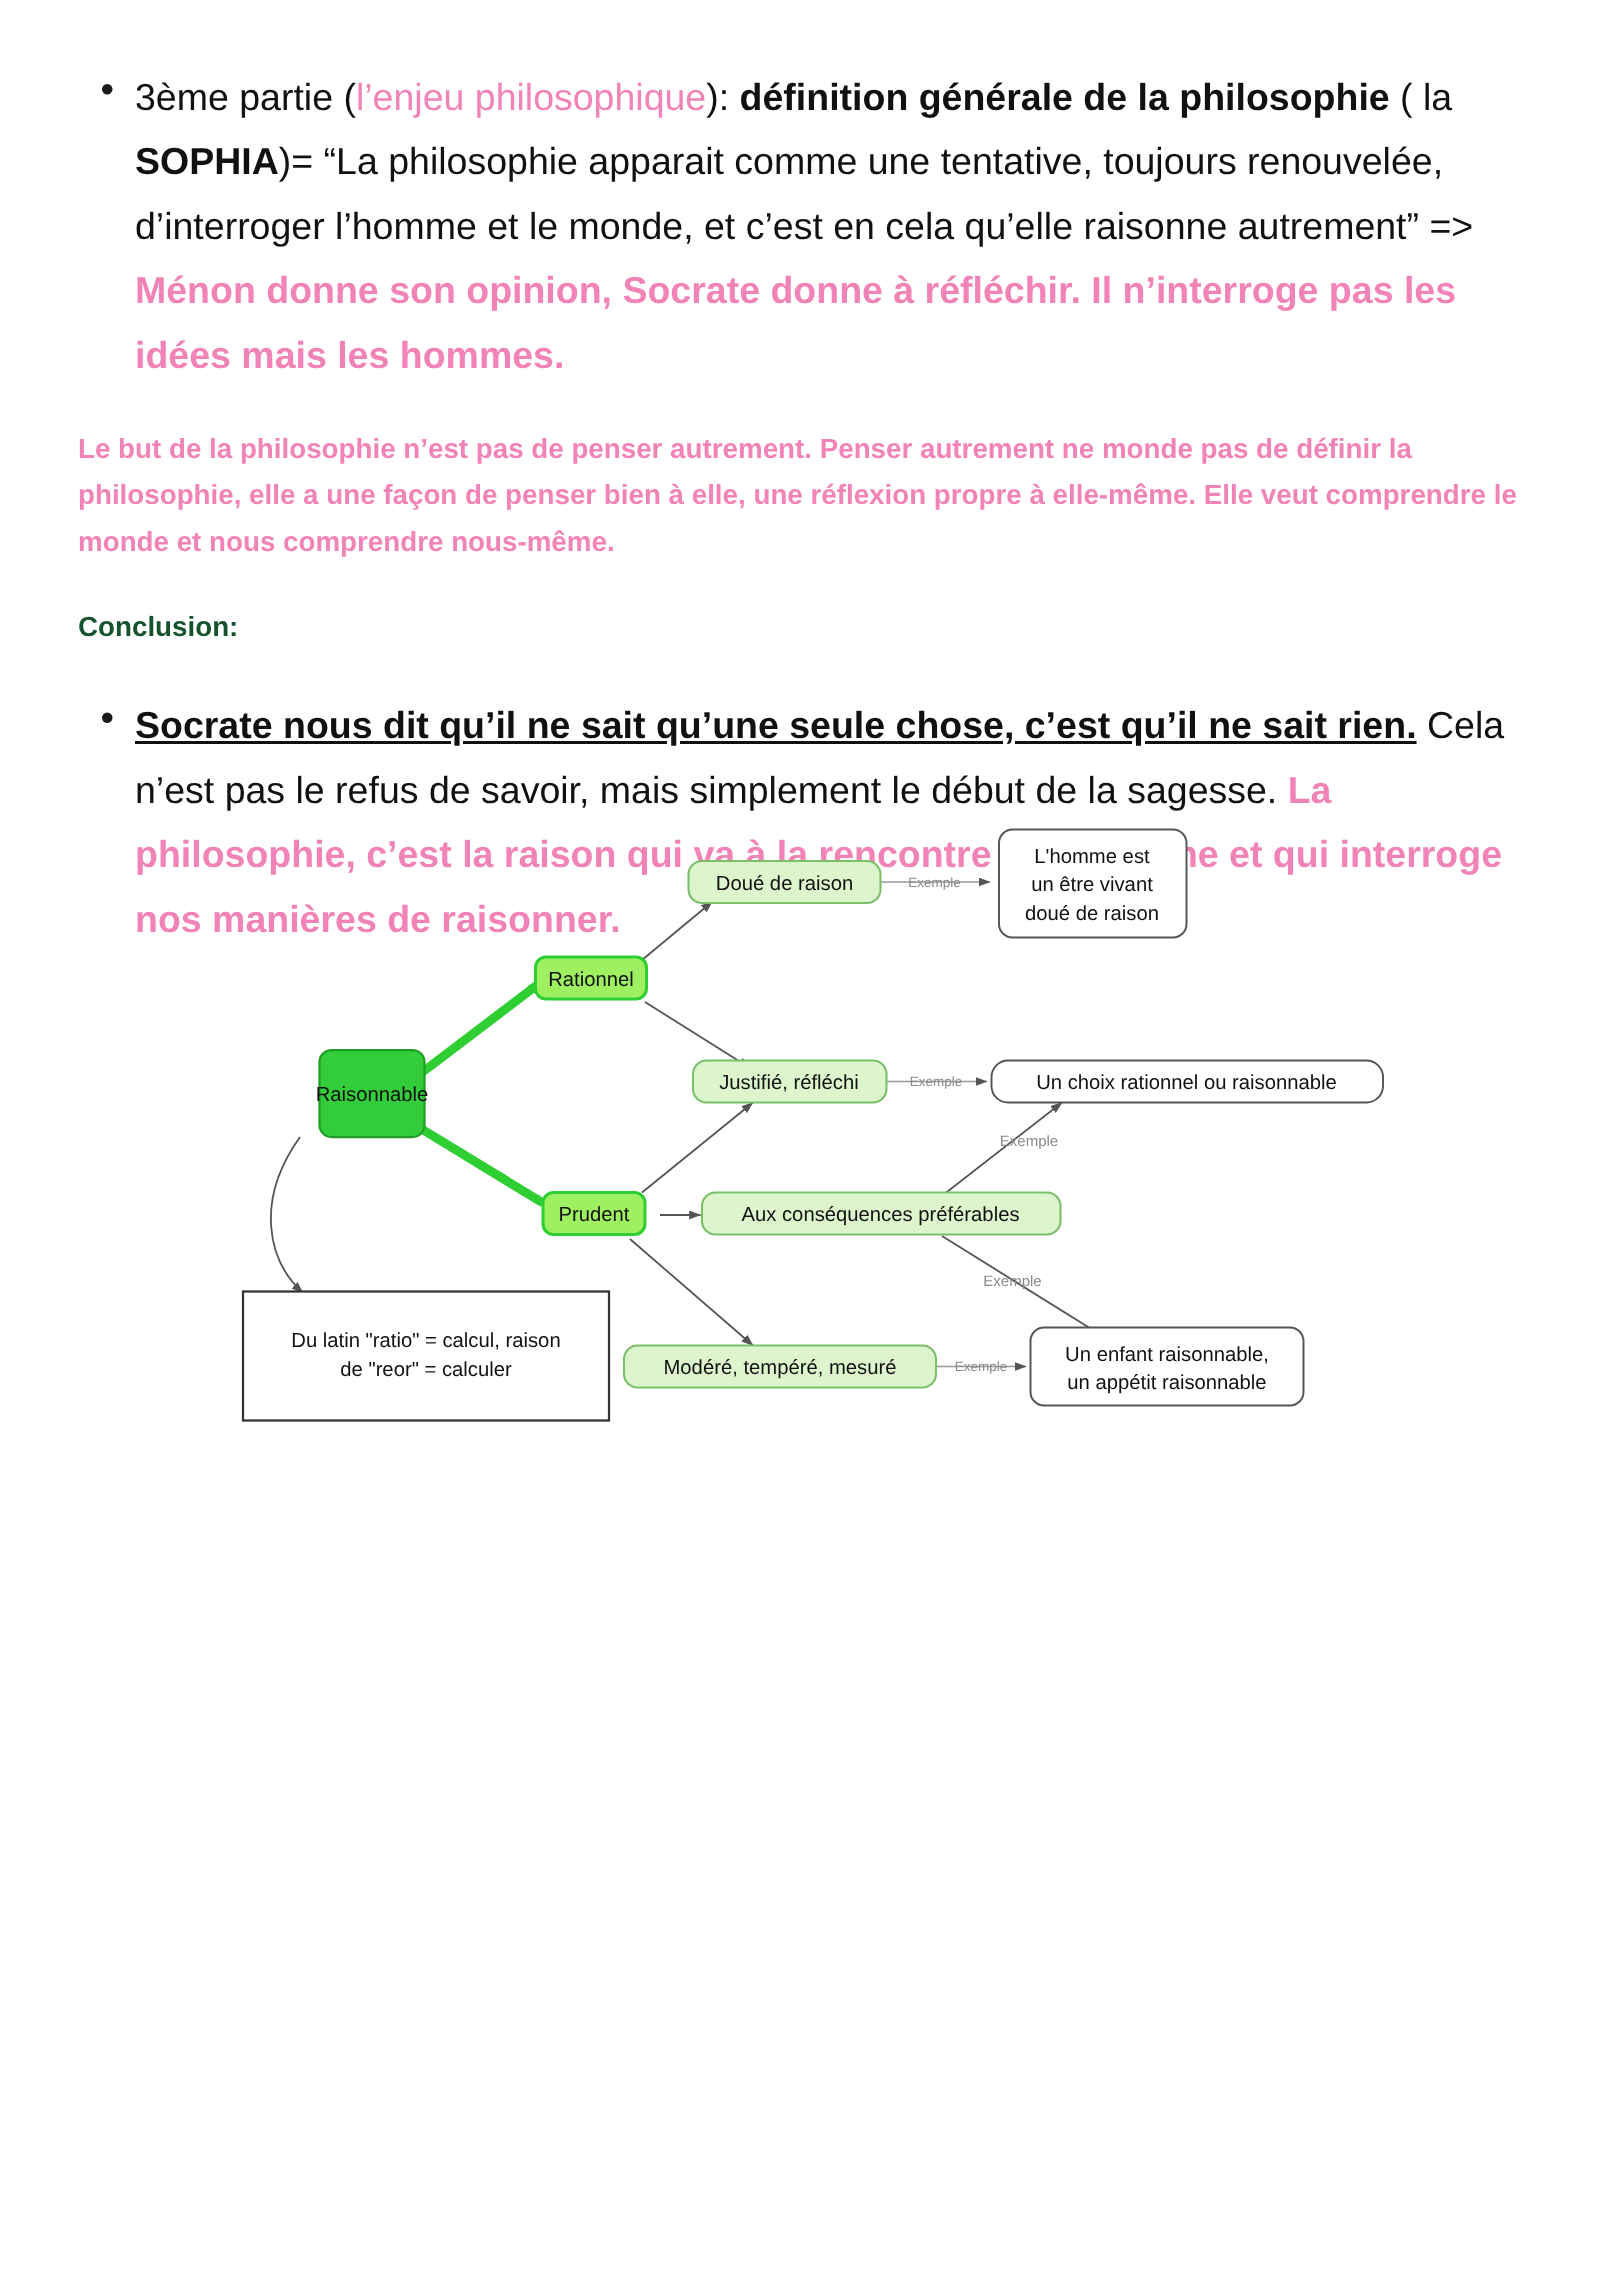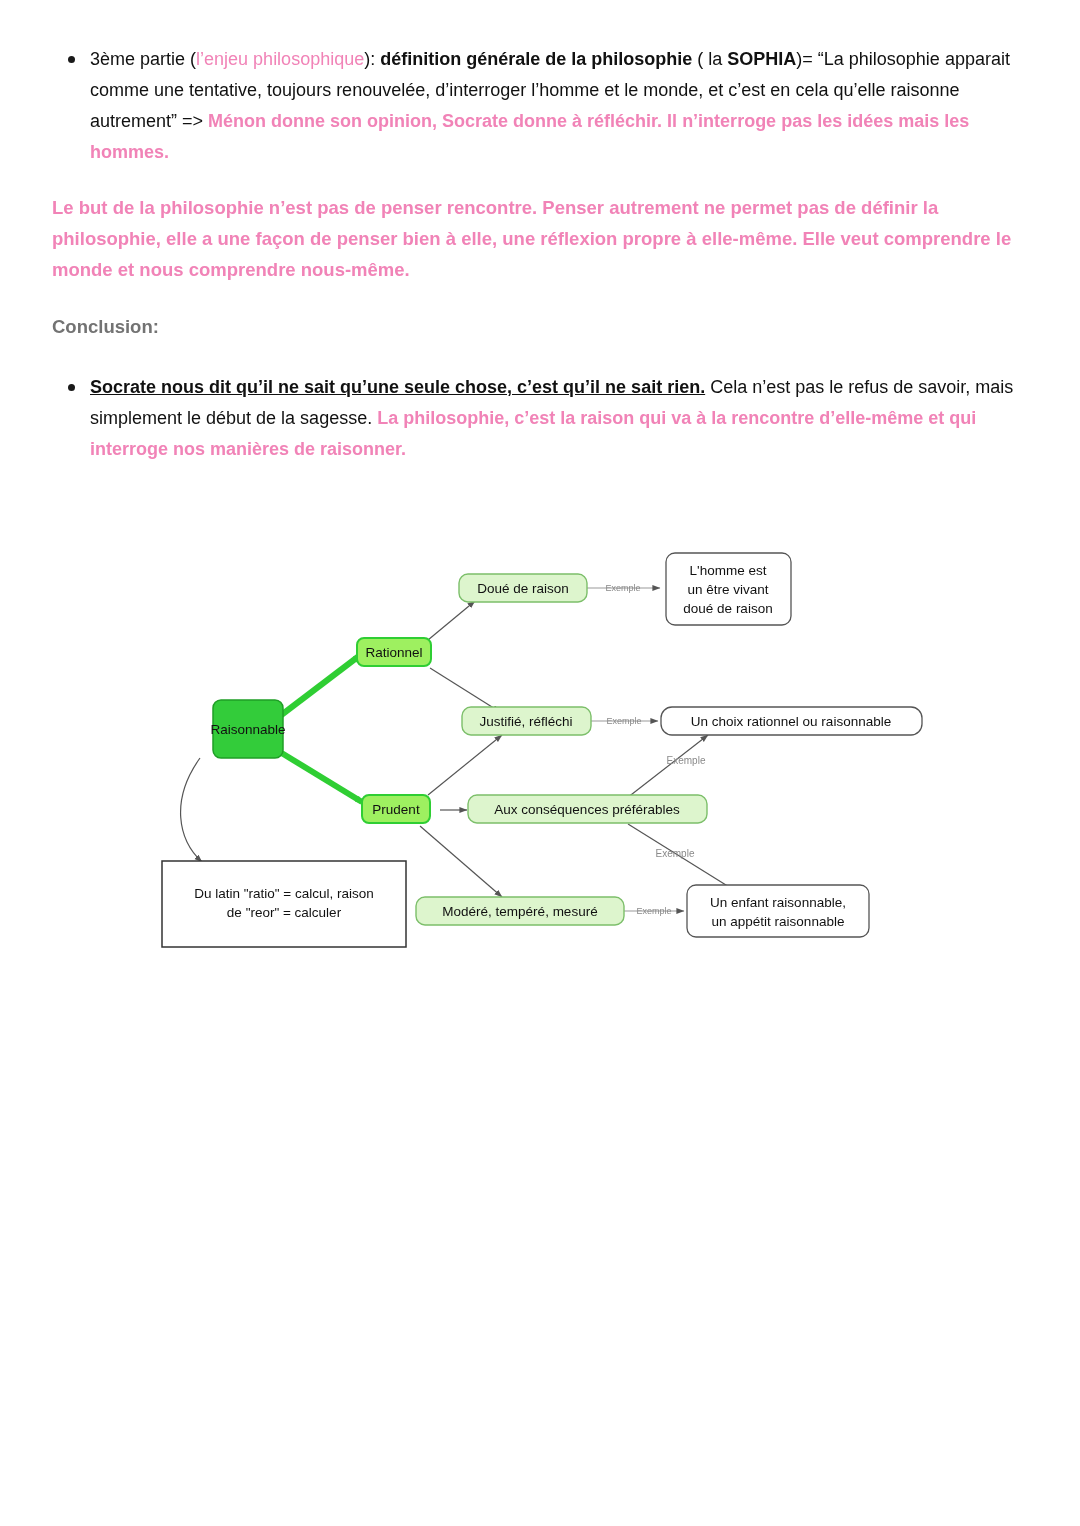--- a/index.html
+++ b/index.html
@@ -31,22 +31,22 @@
     width: 976px;
   }
 
   ul.bullets {
     margin: 0;
     padding: 0 0 0 38px;
     list-style: none;
   }
   ul.bullets > li {
     position: relative;
-    font-size: 18px;
-    line-height: 31px;
+    font-size: 25px;
+    line-height: 43px;
     margin: 0;
   }
   ul.bullets > li::before {
     content: "";
     position: absolute;
     left: -22px;
     top: 12px;
     width: 7px;
     height: 7px;
     border-radius: 50%;
@@ -65,21 +65,21 @@
     color: #f183b7;
     font-weight: bold;
     width: 976px;
   }
 
   .conclusion-head {
     margin: 26px 0 16px 0;
     font-size: 18.5px;
     line-height: 31px;
     font-weight: bold;
-    color: #737373;
+    color: #14532d;
   }
 
   ul.bullets.second {
     margin-top: 30px;
   }
 
   
   .diagram {
     position: absolute;
     left: 150px;
@@ -106,21 +106,21 @@
 <div class="page">
 
   <div class="text-area">
 
     <ul class="bullets">
       <li>
         <span>3ème partie (</span><span class="pink">l’enjeu philosophique</span><span>): </span><span class="b">définition générale de la philosophie</span><span> ( la </span><span class="b">SOPHIA</span><span>)= “La philosophie apparait comme une tentative, toujours renouvelée, d’interroger l’homme et le monde, et c’est en cela qu’elle raisonne autrement” =&gt; </span><span class="pink-b">Ménon donne son opinion, Socrate donne à réfléchir. Il n’interroge pas les idées mais les hommes.</span>
       </li>
     </ul>
 
-    <p class="para-pink">Le but de la philosophie n’est pas de penser rencontre. Penser autrement ne permet pas de définir la philosophie, elle a une façon de penser bien à elle, une réflexion propre à elle-même.  Elle veut comprendre le monde et nous comprendre nous-même.</p>
+    <p class="para-pink">Le but de la philosophie n’est pas de penser autrement. Penser autrement ne monde pas de définir la philosophie, elle a une façon de penser bien à elle, une réflexion propre à elle-même.  Elle veut comprendre le monde et nous comprendre nous-même.</p>
 
     <p class="conclusion-head">Conclusion:</p>
 
     <ul class="bullets second">
       <li>
         <span class="u-b">Socrate nous dit qu’il ne sait qu’une seule chose, c’est qu’il ne sait rien.</span><span> Cela n’est pas le refus de savoir, mais simplement le début de la sagesse. </span><span class="pink-b">La philosophie, c’est la raison qui va à la rencontre d’elle-même et qui interroge nos manières de raisonner.</span>
       </li>
     </ul>
 
   </div>

